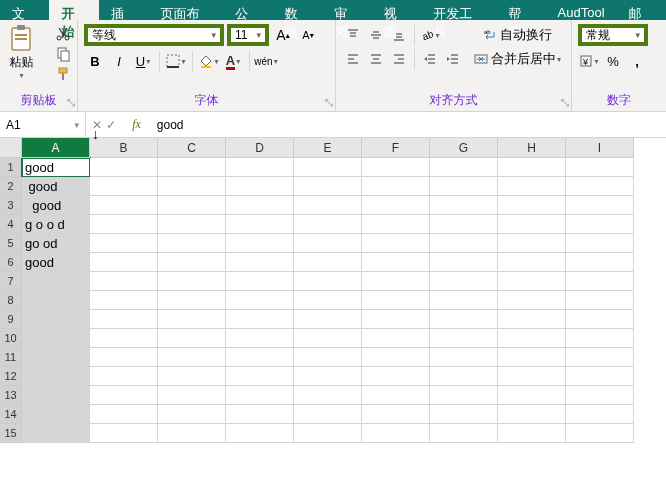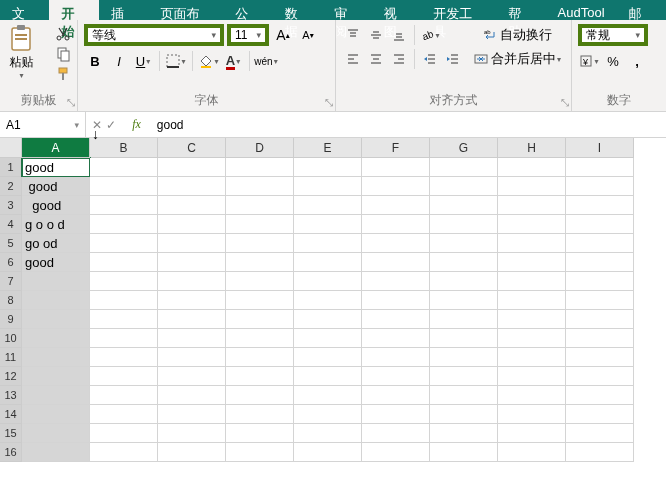--- a/index.html
+++ b/index.html
@@ -2,21 +2,21 @@
 <html><head>
 <meta charset="utf-8">
 <style>
 * { margin:0; padding:0; box-sizing:border-box; font-family:"Microsoft YaHei",Arial,sans-serif; }
 body { background:#fff; width:666px; height:500px; overflow:hidden; font-size:12px; }
 .tabs { background:#0f766e; display:flex; height:20px; color:#fff; }
 .tab { padding:5px 12px; cursor:pointer; font-size:13px; }
 .tab.active { background:#f3f2f1; color:#217346;font-weight:bold; }
 .ribbon { background:#f3f2f1; border-bottom:1px solid #d4d4d4; height:92px; display:flex; }
 .group { border-right:1px solid #d4d4d4; padding:4px 6px 2px; display:flex; flex-direction:column; justify-content:space-between; position:relative; }
-.group-label { text-align:center; font-size:12px; color:#737373; padding-top:2px; }
+.group-label { text-align:center; font-size:12px; color:#6d28d9; padding-top:2px; }
 .clip { display:flex; gap:18px;justify-content:space-between; }
 .paste-btn { display:flex; flex-direction:column; align-items:center; width:40px; cursor:pointer; }
 .clip-icon { width:28px; height:30px; }
 .clip-side { display:flex; flex-direction:column; gap:4px; padding-top:2px; }
 .mini-icon { width:16px; height:16px; cursor:pointer; }
 .font-top { display:flex; gap:3px; align-items:center; margin-bottom:4px; }
 .combo { background:#fff; border:4px solid #4d7c0f; height:22px; display:flex; align-items:center; padding:0 4px; font-size:12px; }
 .combo .dd { margin-left:auto; color:#666; font-size:9px; }
 .font-bot { display:flex; gap:2px; align-items:center; }
 .rb { width:22px; height:22px; display:flex; align-items:center; justify-content:center; cursor:pointer; font-size:13px; }
@@ -469,26 +469,14 @@
         <div class="cell selcol"></div>
         <div class="cell"></div>
         <div class="cell"></div>
         <div class="cell"></div>
         <div class="cell"></div>
         <div class="cell"></div>
         <div class="cell"></div>
         <div class="cell"></div>
         <div class="cell"></div>
       </div>
-      <div class="row">
-        <div class="row-hdr sel">16</div>
-        <div class="cell selcol"></div>
-        <div class="cell"></div>
-        <div class="cell"></div>
-        <div class="cell"></div>
-        <div class="cell"></div>
-        <div class="cell"></div>
-        <div class="cell"></div>
-        <div class="cell"></div>
-        <div class="cell"></div>
-      </div>
     </div>
 </div>
 
 </body></html>

